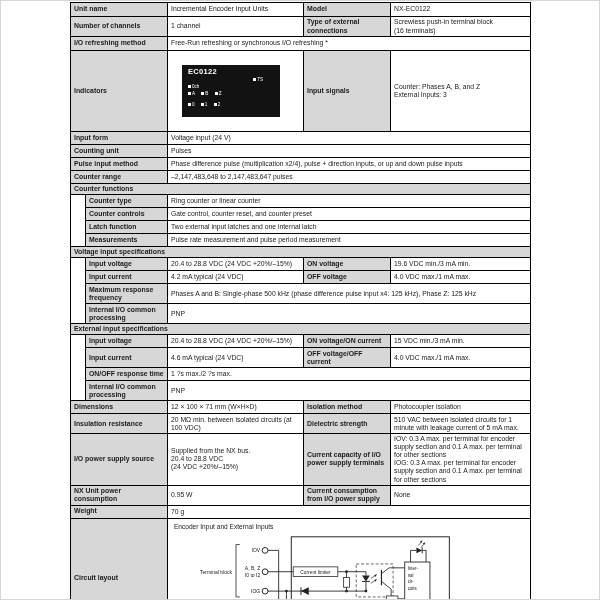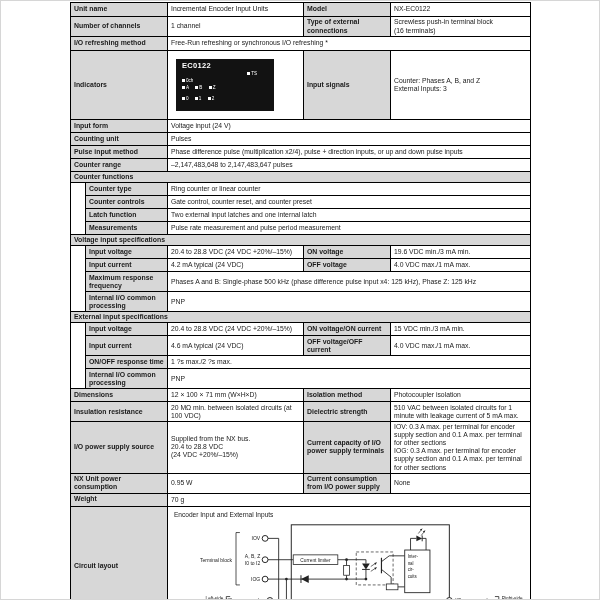--- a/index.html
+++ b/index.html
@@ -54,21 +54,21 @@
   <th>Type of external connections</th>
   <td class="pre">Screwless push-in terminal block
 (16 terminals)</td>
 </tr>
 <tr class="h14">
   <th colspan="2">I/O refreshing method</th>
   <td colspan="3">Free-Run refreshing or synchronous I/O refreshing *</td>
 </tr>
 <tr class="h54">
   <th colspan="2">Indicators</th>
-  <td style="padding:8px">
+  <td style="padding:14px">
     <div class="panel">
       <div class="p-title">EC0122</div>
       <div class="p-row right"><span class="led"><i class="sq"></i><span>TS</span></span></div>
       <div class="p-row"><span class="led"><i class="sq"></i><span>0ch</span></span></div>
       <div class="p-row">
         <span class="led"><i class="sq"></i><span>A</span></span>
         <span class="led"><i class="sq"></i><span>B</span></span>
         <span class="led"><i class="sq"></i><span>Z</span></span>
       </div>
       <div class="p-row gap">

